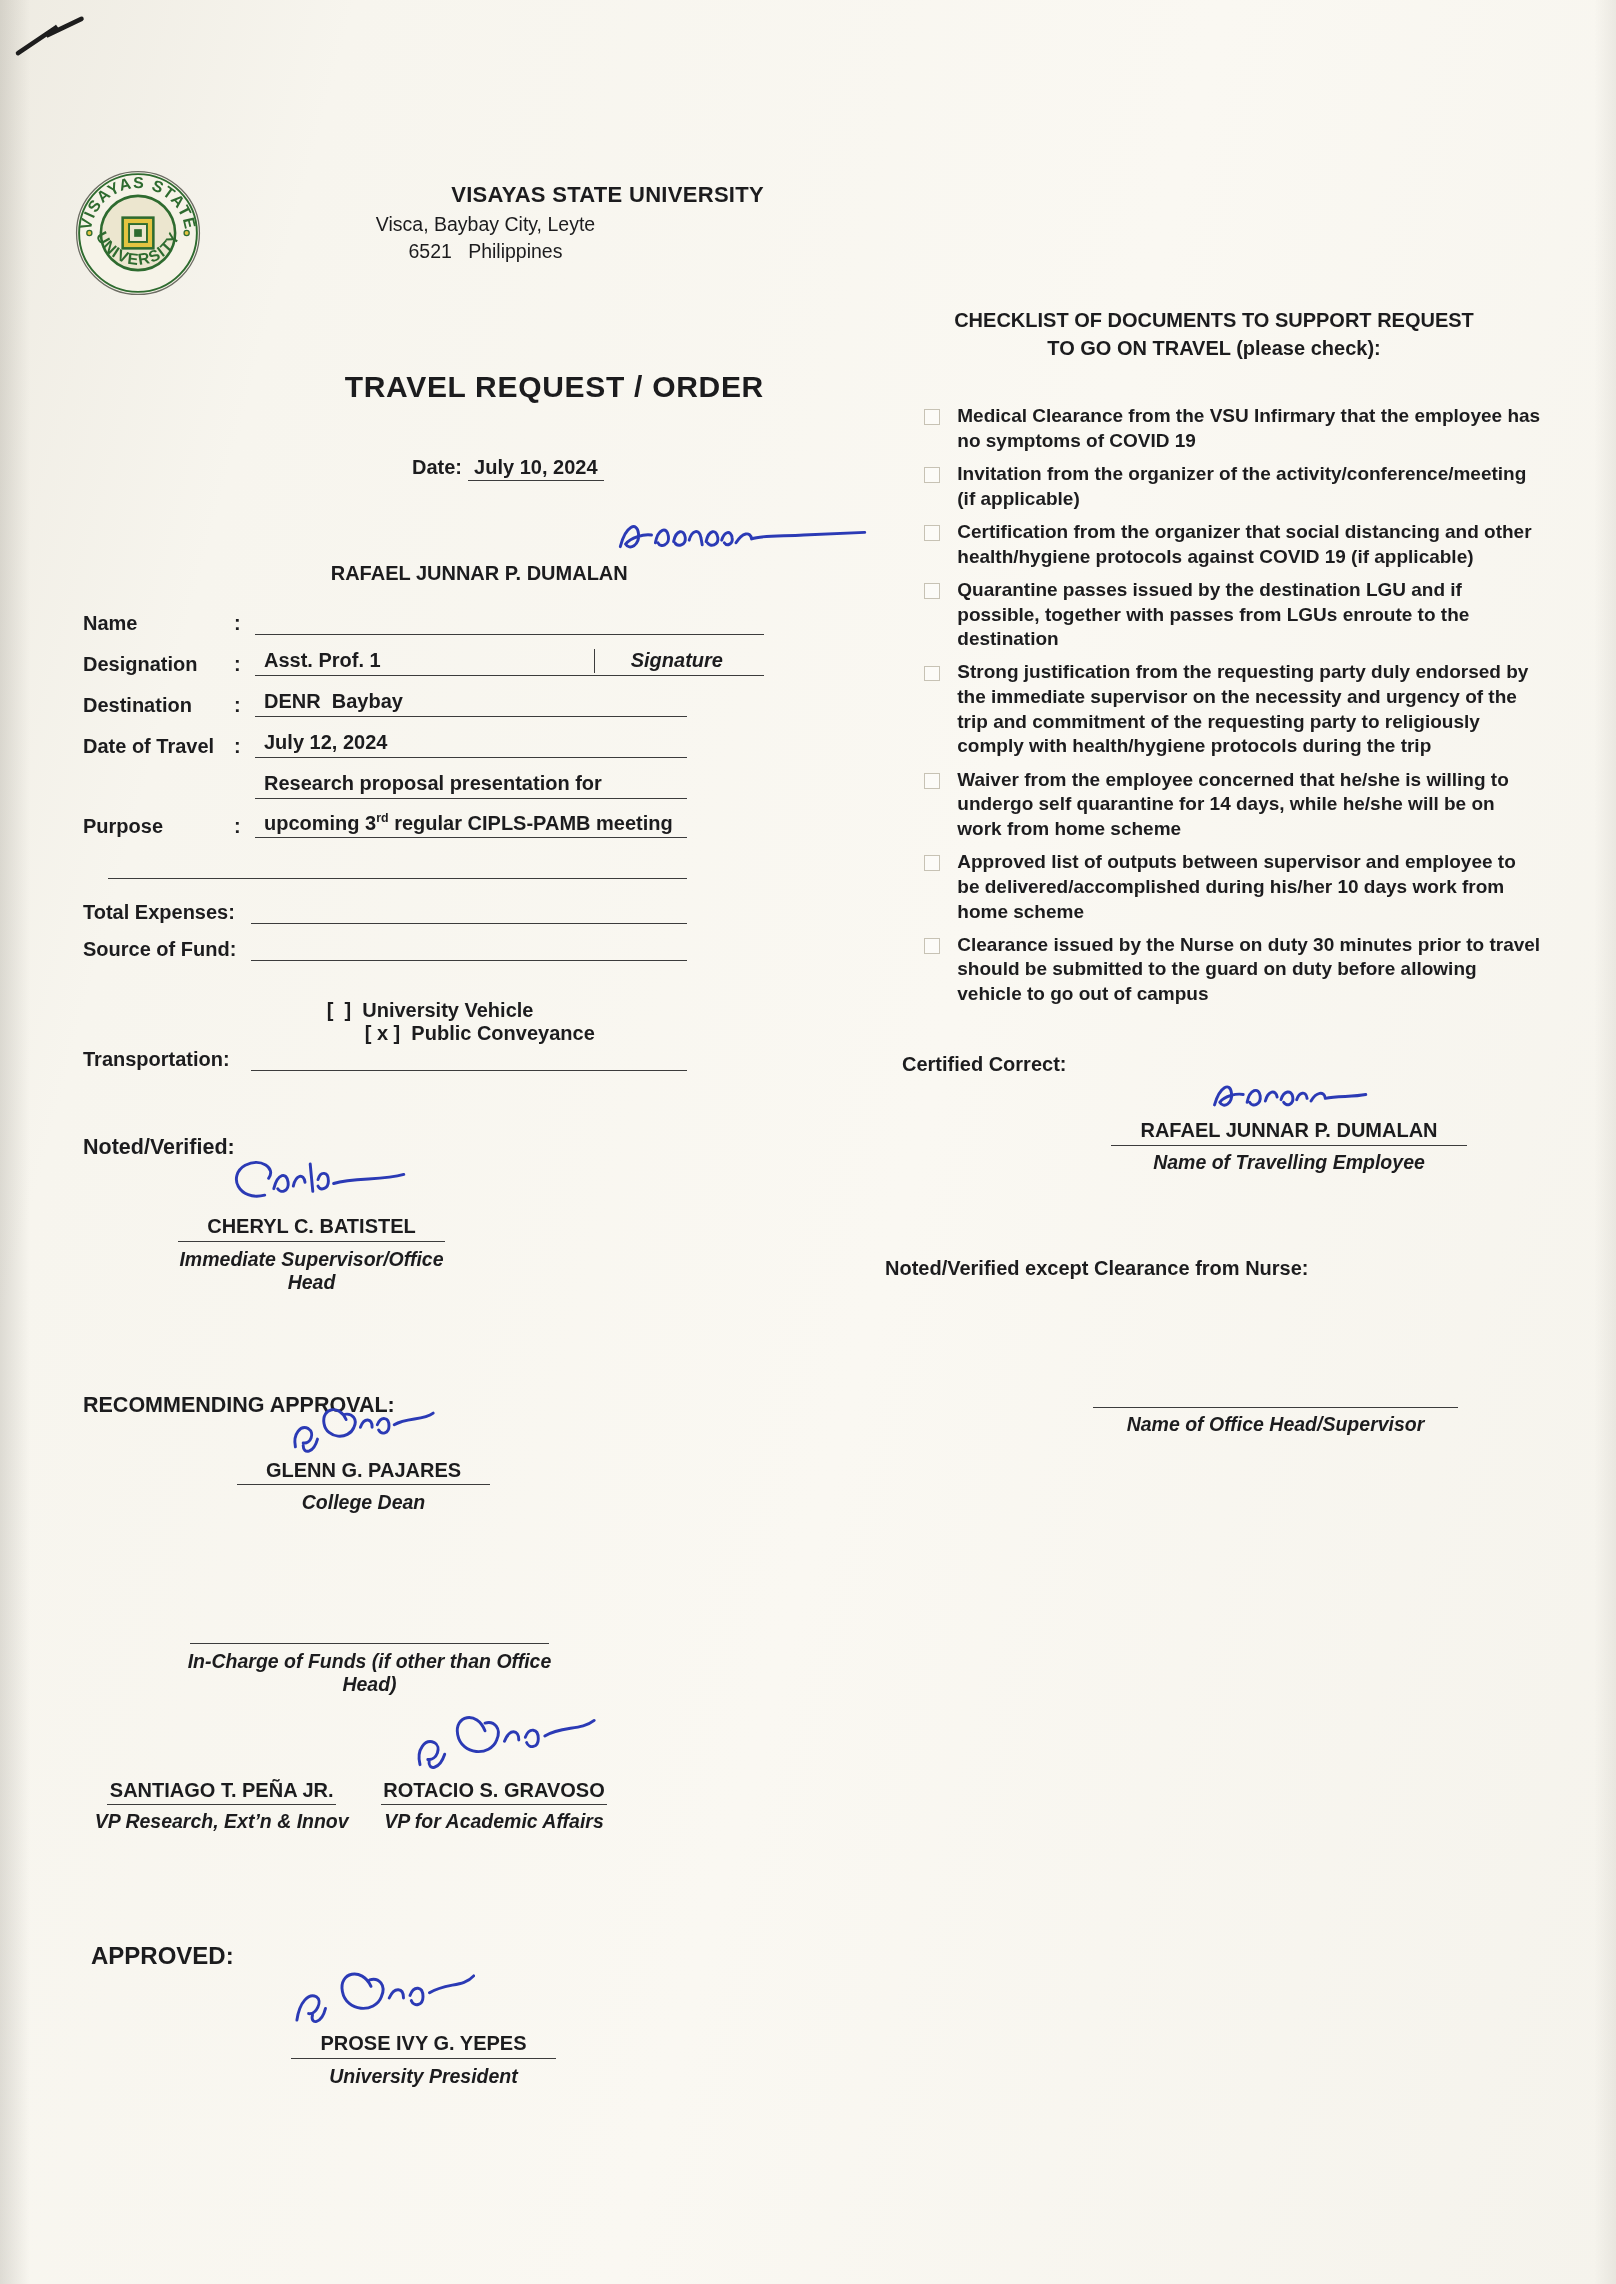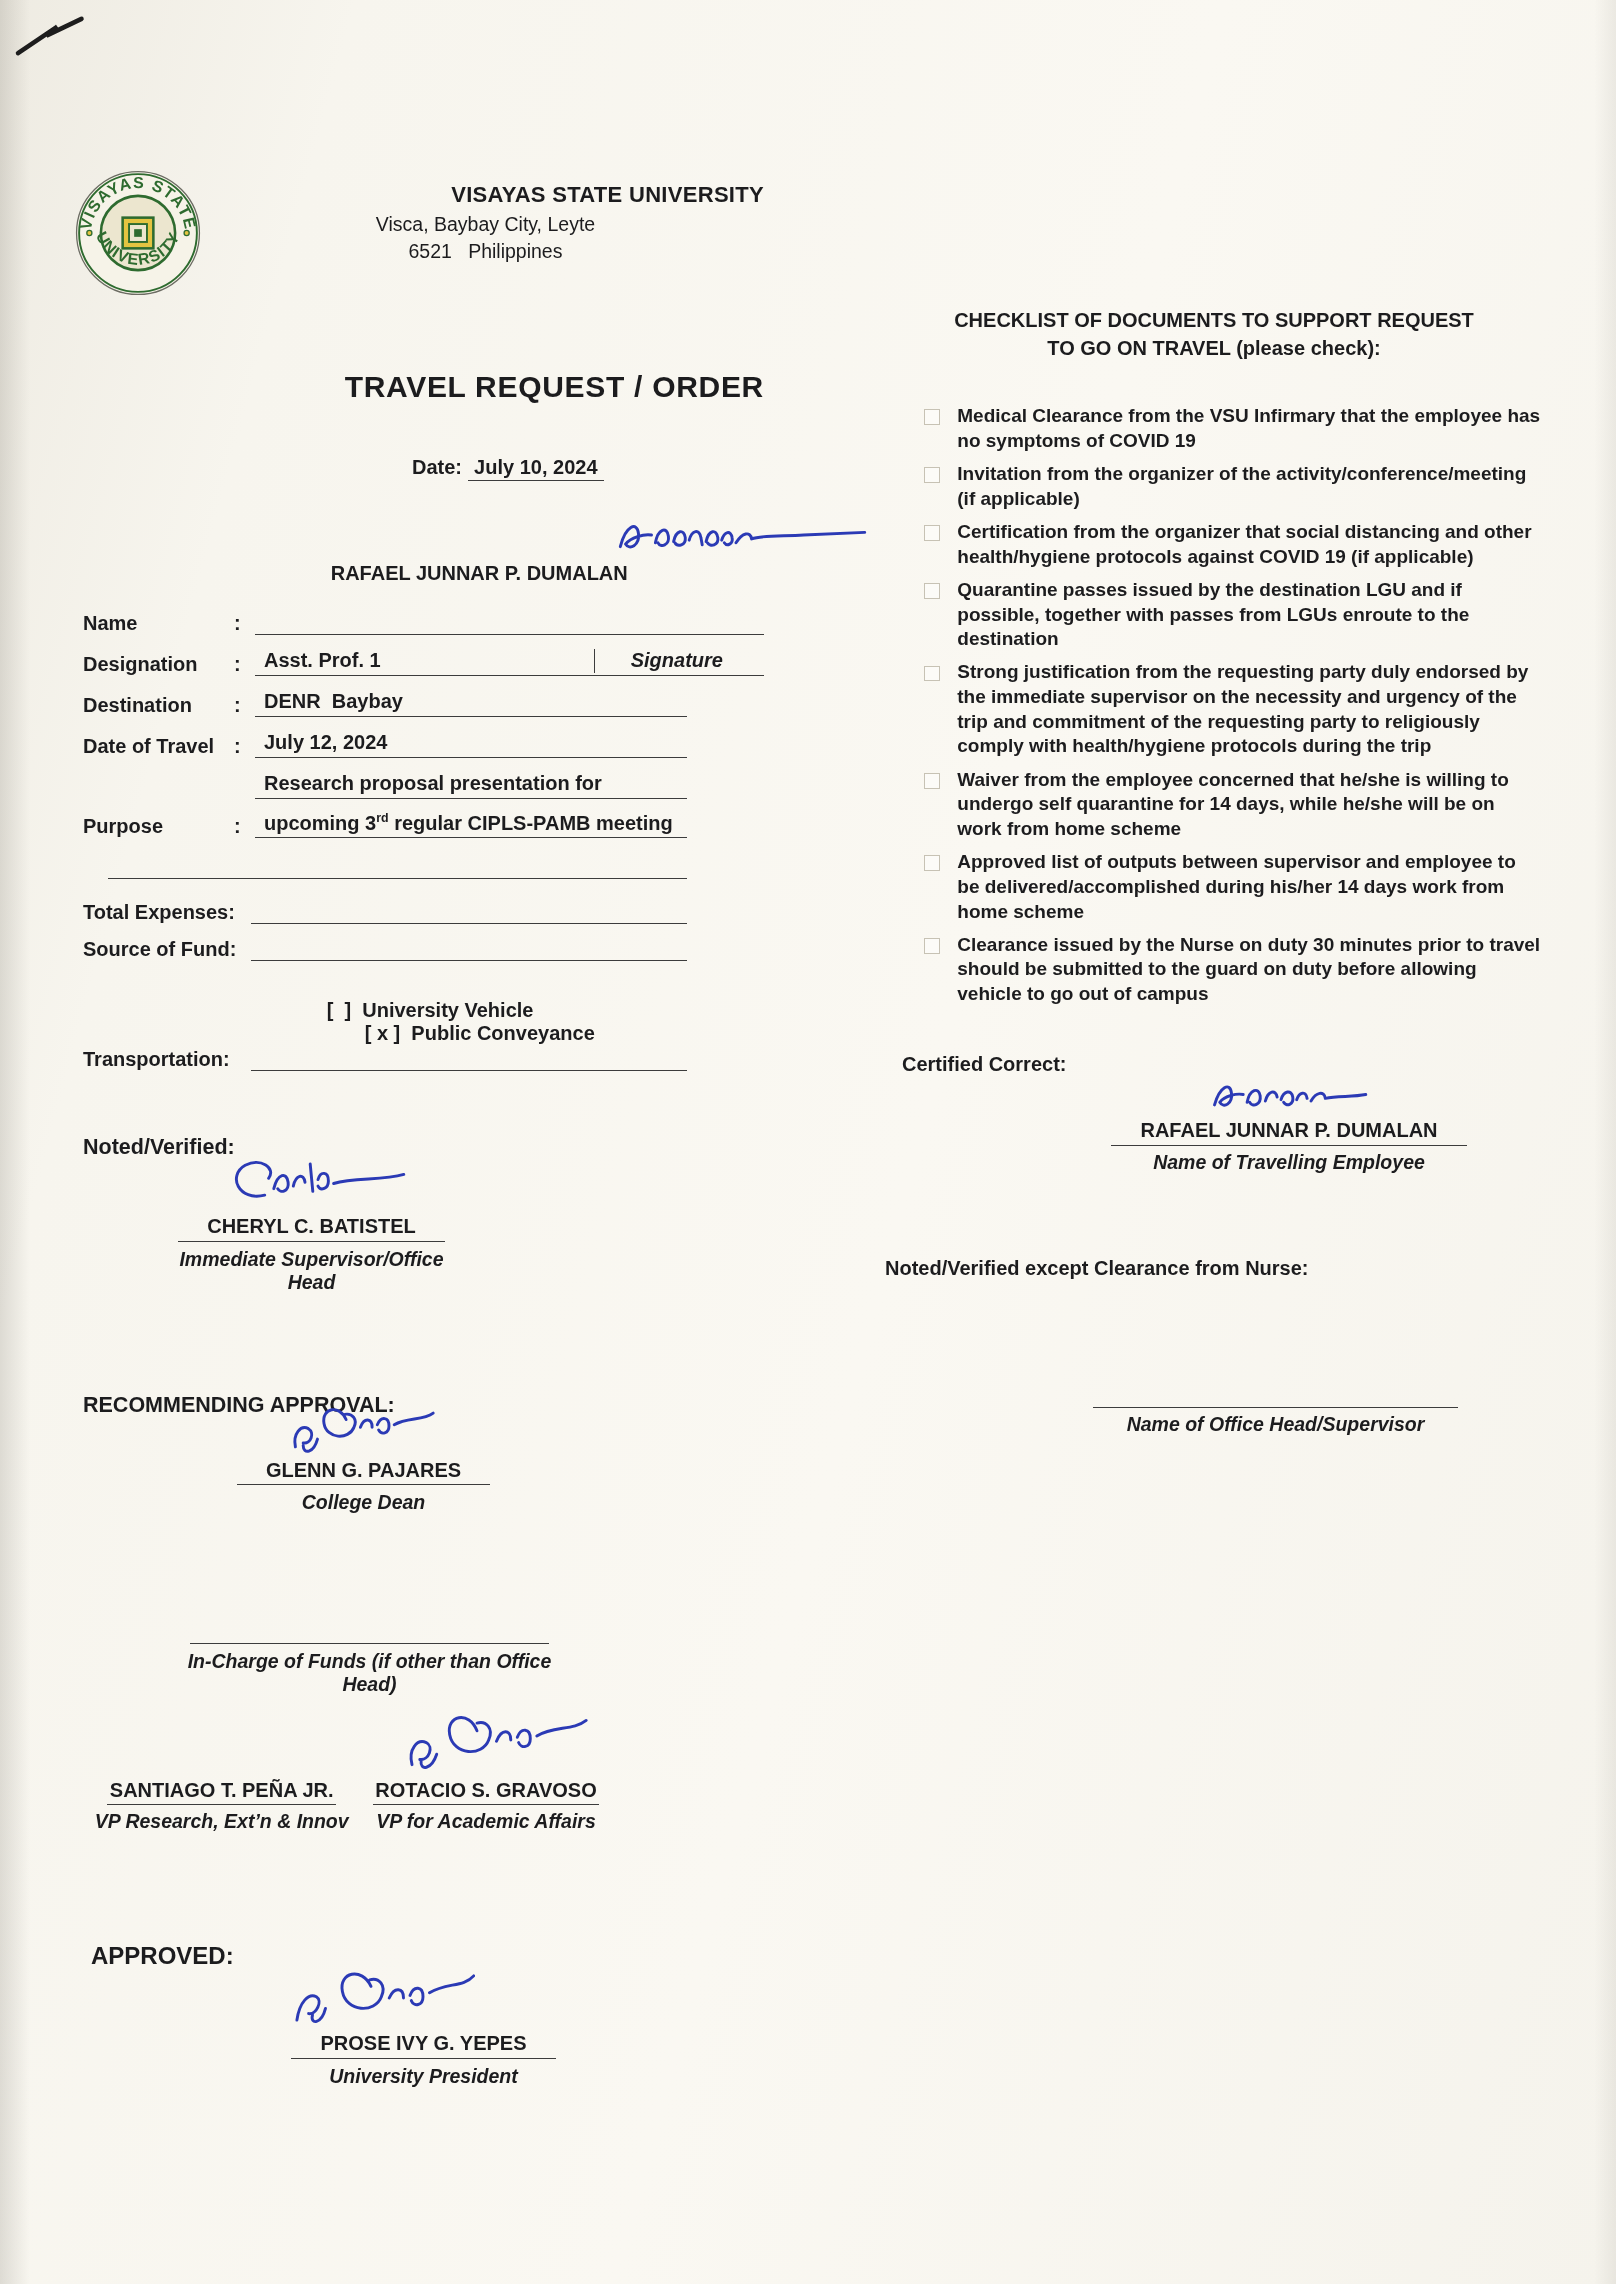--- a/index.html
+++ b/index.html
@@ -57,21 +57,21 @@
   .noted{margin-top:64px;}
   .supervisor-block{width:313px;margin-left:72px;margin-top:-7.8px;}
   .supervisor-block .sig{margin:0 auto -13px auto;}
   .recommending{margin-top:99px;}
   .dean-block{width:313px;margin-left:124px;margin-top:-22px;}
   .dean-block .sig{margin:0 auto -14.3px 78px;}
   .funds-block{width:417px;margin-left:78px;margin-top:109px;text-align:center;}
   .funds-line{border-bottom:1.3px solid #3c3c3c;height:19.5px;margin:0 29px;}
   .vp-row{display:flex;margin-top:83px;margin-left:11.7px;}
   .vp-block{text-align:center;position:relative;}
-  .vp-block.second{margin-left:24px;}
+  .vp-block.second{margin-left:32px;}
   .vp-block .sig{position:absolute;left:26px;top:-77px;}
   .vp-name{display:inline-block;border-bottom:1.3px solid #3c3c3c;padding:0 2.6px 2px;font-size:20px;font-weight:700;}
   .approved{margin-top:109px;margin-left:8px;}
   .president-block{width:339px;margin-left:163px;margin-top:-10.4px;}
   .president-block .sig{margin:0 auto -17px 26px;}
 
   
   .check-title{font-size:20px;font-weight:700;text-align:center;line-height:1.38;}
   .check-list{margin-top:42px;padding-left:39px;}
   .check-item{display:flex;margin-bottom:8.5px;}
@@ -303,21 +303,21 @@
         <div class="check-item">
           <span class="checkbox"></span>
           <span class="check-text">Strong justification from the requesting party duly endorsed by the immediate supervisor on the necessity and urgency of the trip and commitment of the requesting party to religiously comply with health/hygiene protocols during the trip</span>
         </div>
         <div class="check-item">
           <span class="checkbox"></span>
           <span class="check-text">Waiver from the employee concerned that he/she is willing to undergo self quarantine for 14 days, while he/she will be on work from home scheme</span>
         </div>
         <div class="check-item">
           <span class="checkbox"></span>
-          <span class="check-text">Approved list of outputs between supervisor and employee to be delivered/accomplished during his/her 14 days work from home scheme</span>
+          <span class="check-text">Approved list of outputs between supervisor and employee to be delivered/accomplished during his/her 10 days work from home scheme</span>
         </div>
         <div class="check-item">
           <span class="checkbox"></span>
           <span class="check-text">Clearance issued by the Nurse on duty 30 minutes prior to travel should be submitted to the guard on duty before allowing vehicle to go out of campus</span>
         </div>
       </div>
 
       <div class="certified-label">Certified Correct:</div>
 
       <div class="sig-block cert-block">

